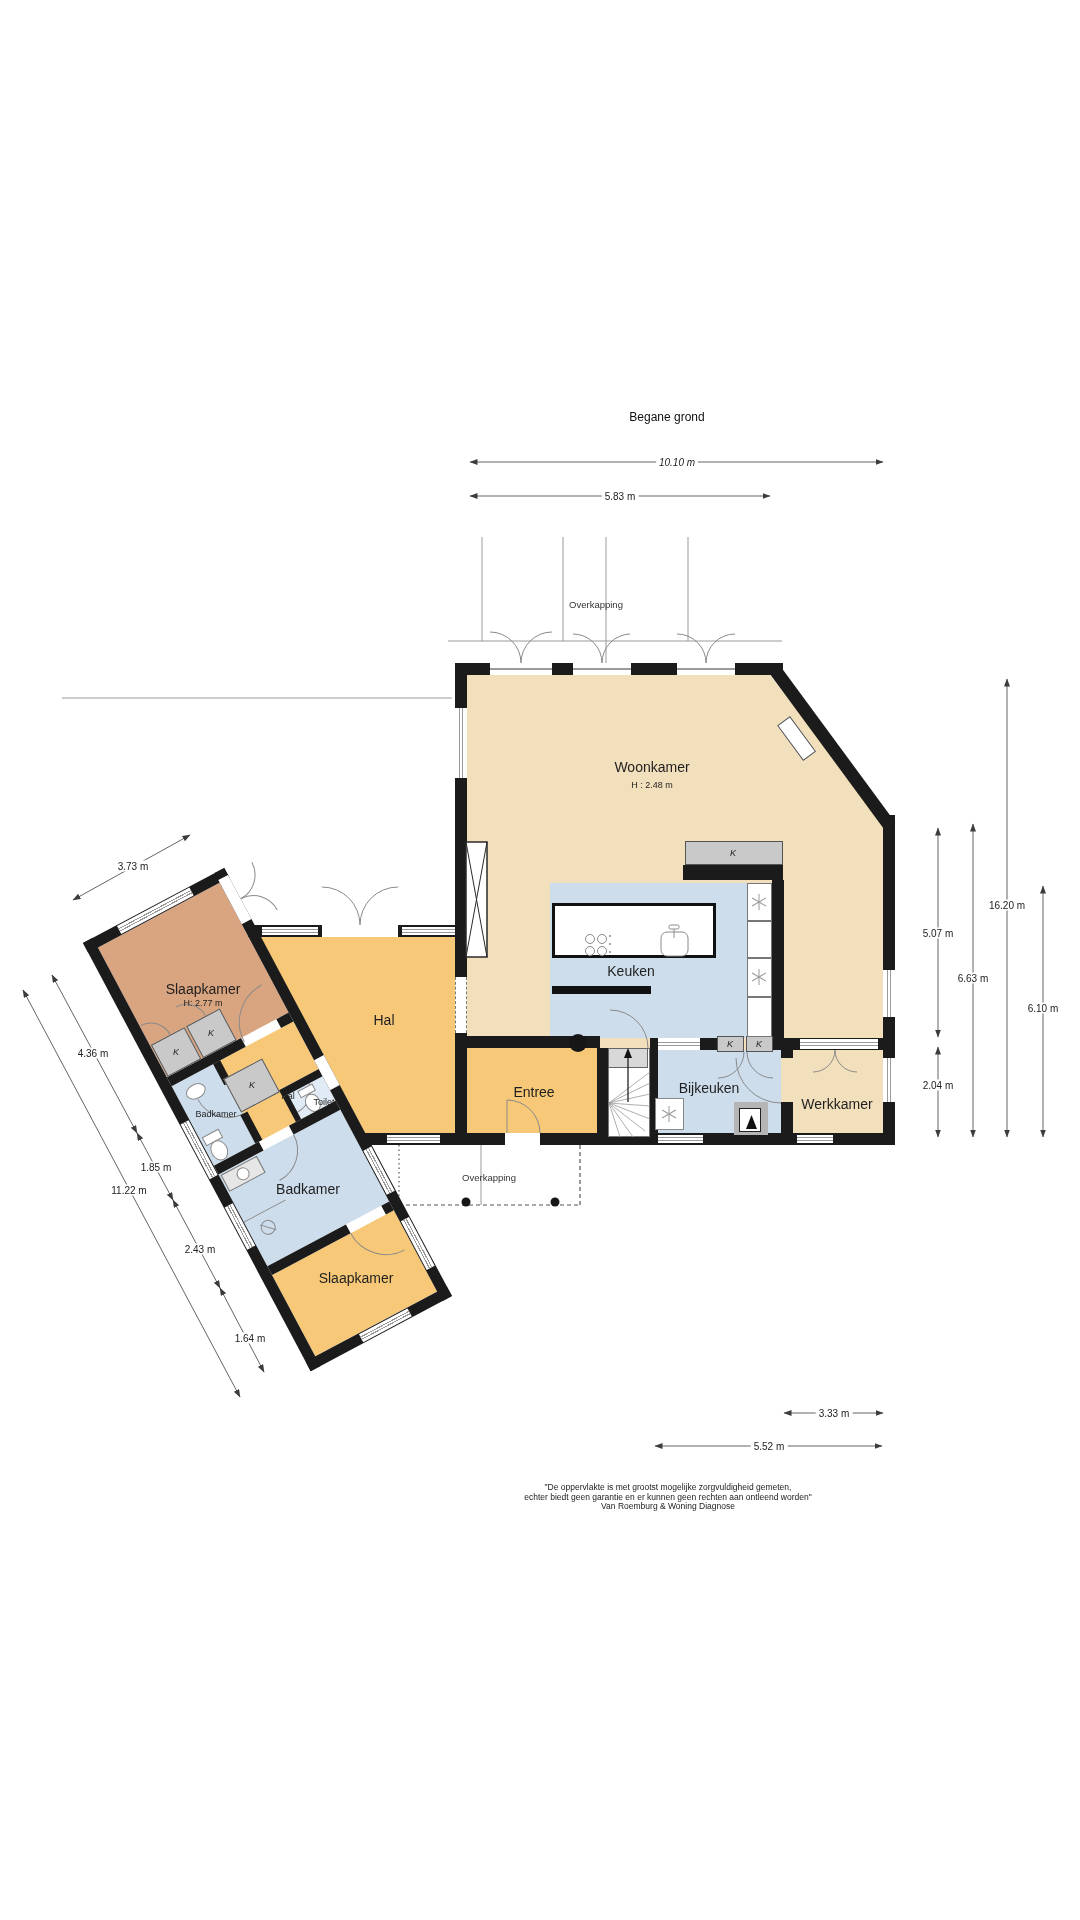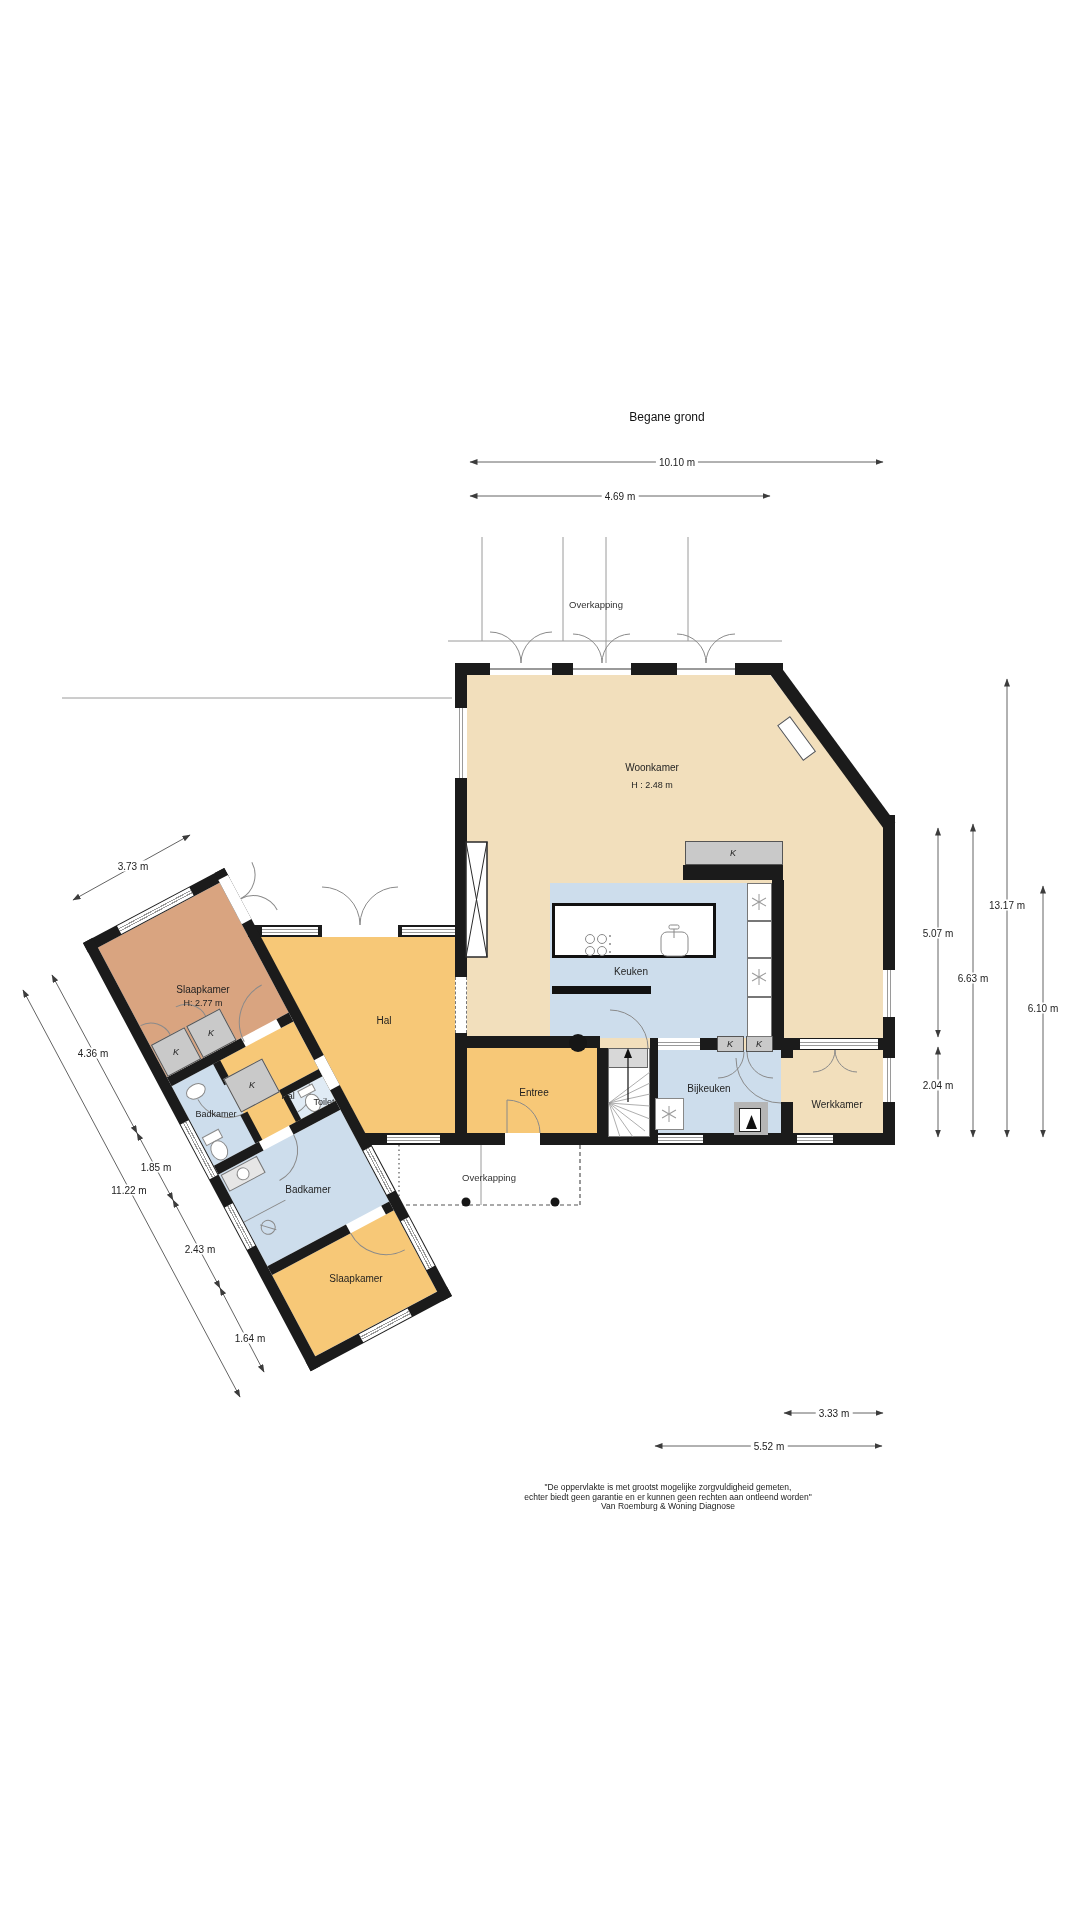--- a/index.html
+++ b/index.html
@@ -11,21 +11,21 @@
           font-family:"Liberation Sans", sans-serif;}
   .abs{position:absolute;}
   .floor{position:absolute;z-index:1;}
   .wall{position:absolute;background:var(--wall);z-index:3;}
   .win-h{position:absolute;z-index:4;background-color:#fff;background-image:linear-gradient(to bottom,transparent 30%,#9a9a9a 30%,#9a9a9a 42%,transparent 42%,transparent 58%,#9a9a9a 58%,#9a9a9a 70%,transparent 70%);}
   .win-v{position:absolute;z-index:4;background-color:#fff;background-image:linear-gradient(to right,transparent 30%,#9a9a9a 30%,#9a9a9a 42%,transparent 42%,transparent 58%,#9a9a9a 58%,#9a9a9a 70%,transparent 70%);}
   .door-open{position:absolute;z-index:4;background-color:#fff;background-image:linear-gradient(to bottom,transparent 45%,#9a9a9a 45%,#9a9a9a 55%,transparent 55%);}
   .open-plain{position:absolute;z-index:4;background:#fff;}
   .dashed-open{position:absolute;z-index:4;background:#fff;border-left:1px dashed #777;border-right:1px dashed #777;box-sizing:border-box;}
   .closet{position:absolute;z-index:4;background:var(--closet_gray);border:1px solid #555;box-sizing:border-box;}
-  .lbl{position:absolute;z-index:6;transform:translate(-50%,-50%);font-size:10px;color:#1f1f1f;white-space:nowrap;}
+  .lbl{position:absolute;z-index:6;transform:translate(-50%,-50%);font-size:14px;color:#1f1f1f;white-space:nowrap;}
   .sub{font-size:9px;}
   .klbl{font-size:9px;font-style:italic;}
   .dim{position:absolute;z-index:6;transform:translate(-50%,-50%);font-size:10px;color:#222;background:#fff;padding:0 3px;white-space:nowrap;}
   .ann{position:absolute;z-index:6;transform:translate(-50%,-50%);font-size:9.5px;color:#333;white-space:nowrap;}
   svg .dimline{stroke:#3c3c3c;stroke-width:0.8;fill:none;}
   svg .thin{stroke:#9a9a9a;stroke-width:1;fill:none;}
   svg .dash{stroke:#555;stroke-width:1.2;stroke-dasharray:4 3;fill:none;}
   svg .dots{stroke:#555;stroke-width:1.2;stroke-dasharray:1.5 3;fill:none;}
   svg .arc{stroke:#8a8a8a;stroke-width:1;fill:none;}
   svg .fix{stroke:#8a8a8a;stroke-width:1;fill:none;}
@@ -314,23 +314,23 @@
   <div class="lbl" style="left:308px;top:1189px;">Badkamer</div>
   <div class="lbl" style="left:356px;top:1278px;">Slaapkamer</div>
 
   <div class="lbl klbl" style="left:733px;top:853px;">K</div>
   <div class="lbl klbl" style="left:730px;top:1044px;">K</div>
   <div class="lbl klbl" style="left:759px;top:1044px;">K</div>
   <div class="lbl klbl" style="left:176px;top:1052px;">K</div>
   <div class="lbl klbl" style="left:211px;top:1033px;">K</div>
   <div class="lbl klbl" style="left:252px;top:1085px;">K</div>
 
-  <div class="dim" style="left:677px;top:462px;">10.10 m</div>
-  <div class="dim" style="left:620px;top:496px;">4.69 m</div>
-  <div class="dim" style="left:1007px;top:905px;">13.17 m</div>
+  <div class="dim" style="left:677px;top:462px;font-style:italic;">10.10 m</div>
+  <div class="dim" style="left:620px;top:496px;">5.83 m</div>
+  <div class="dim" style="left:1007px;top:905px;">16.20 m</div>
   <div class="dim" style="left:973px;top:978px;">6.63 m</div>
   <div class="dim" style="left:1043px;top:1008px;">6.10 m</div>
   <div class="dim" style="left:938px;top:933px;">5.07 m</div>
   <div class="dim" style="left:938px;top:1085px;">2.04 m</div>
   <div class="dim" style="left:834px;top:1413px;">3.33 m</div>
   <div class="dim" style="left:769px;top:1446px;">5.52 m</div>
   <div class="dim" style="left:133px;top:866px;">3.73 m</div>
   <div class="dim" style="left:93px;top:1053px;">4.36 m</div>
   <div class="dim" style="left:156px;top:1167px;">1.85 m</div>
   <div class="dim" style="left:129px;top:1190px;">11.22 m</div>

